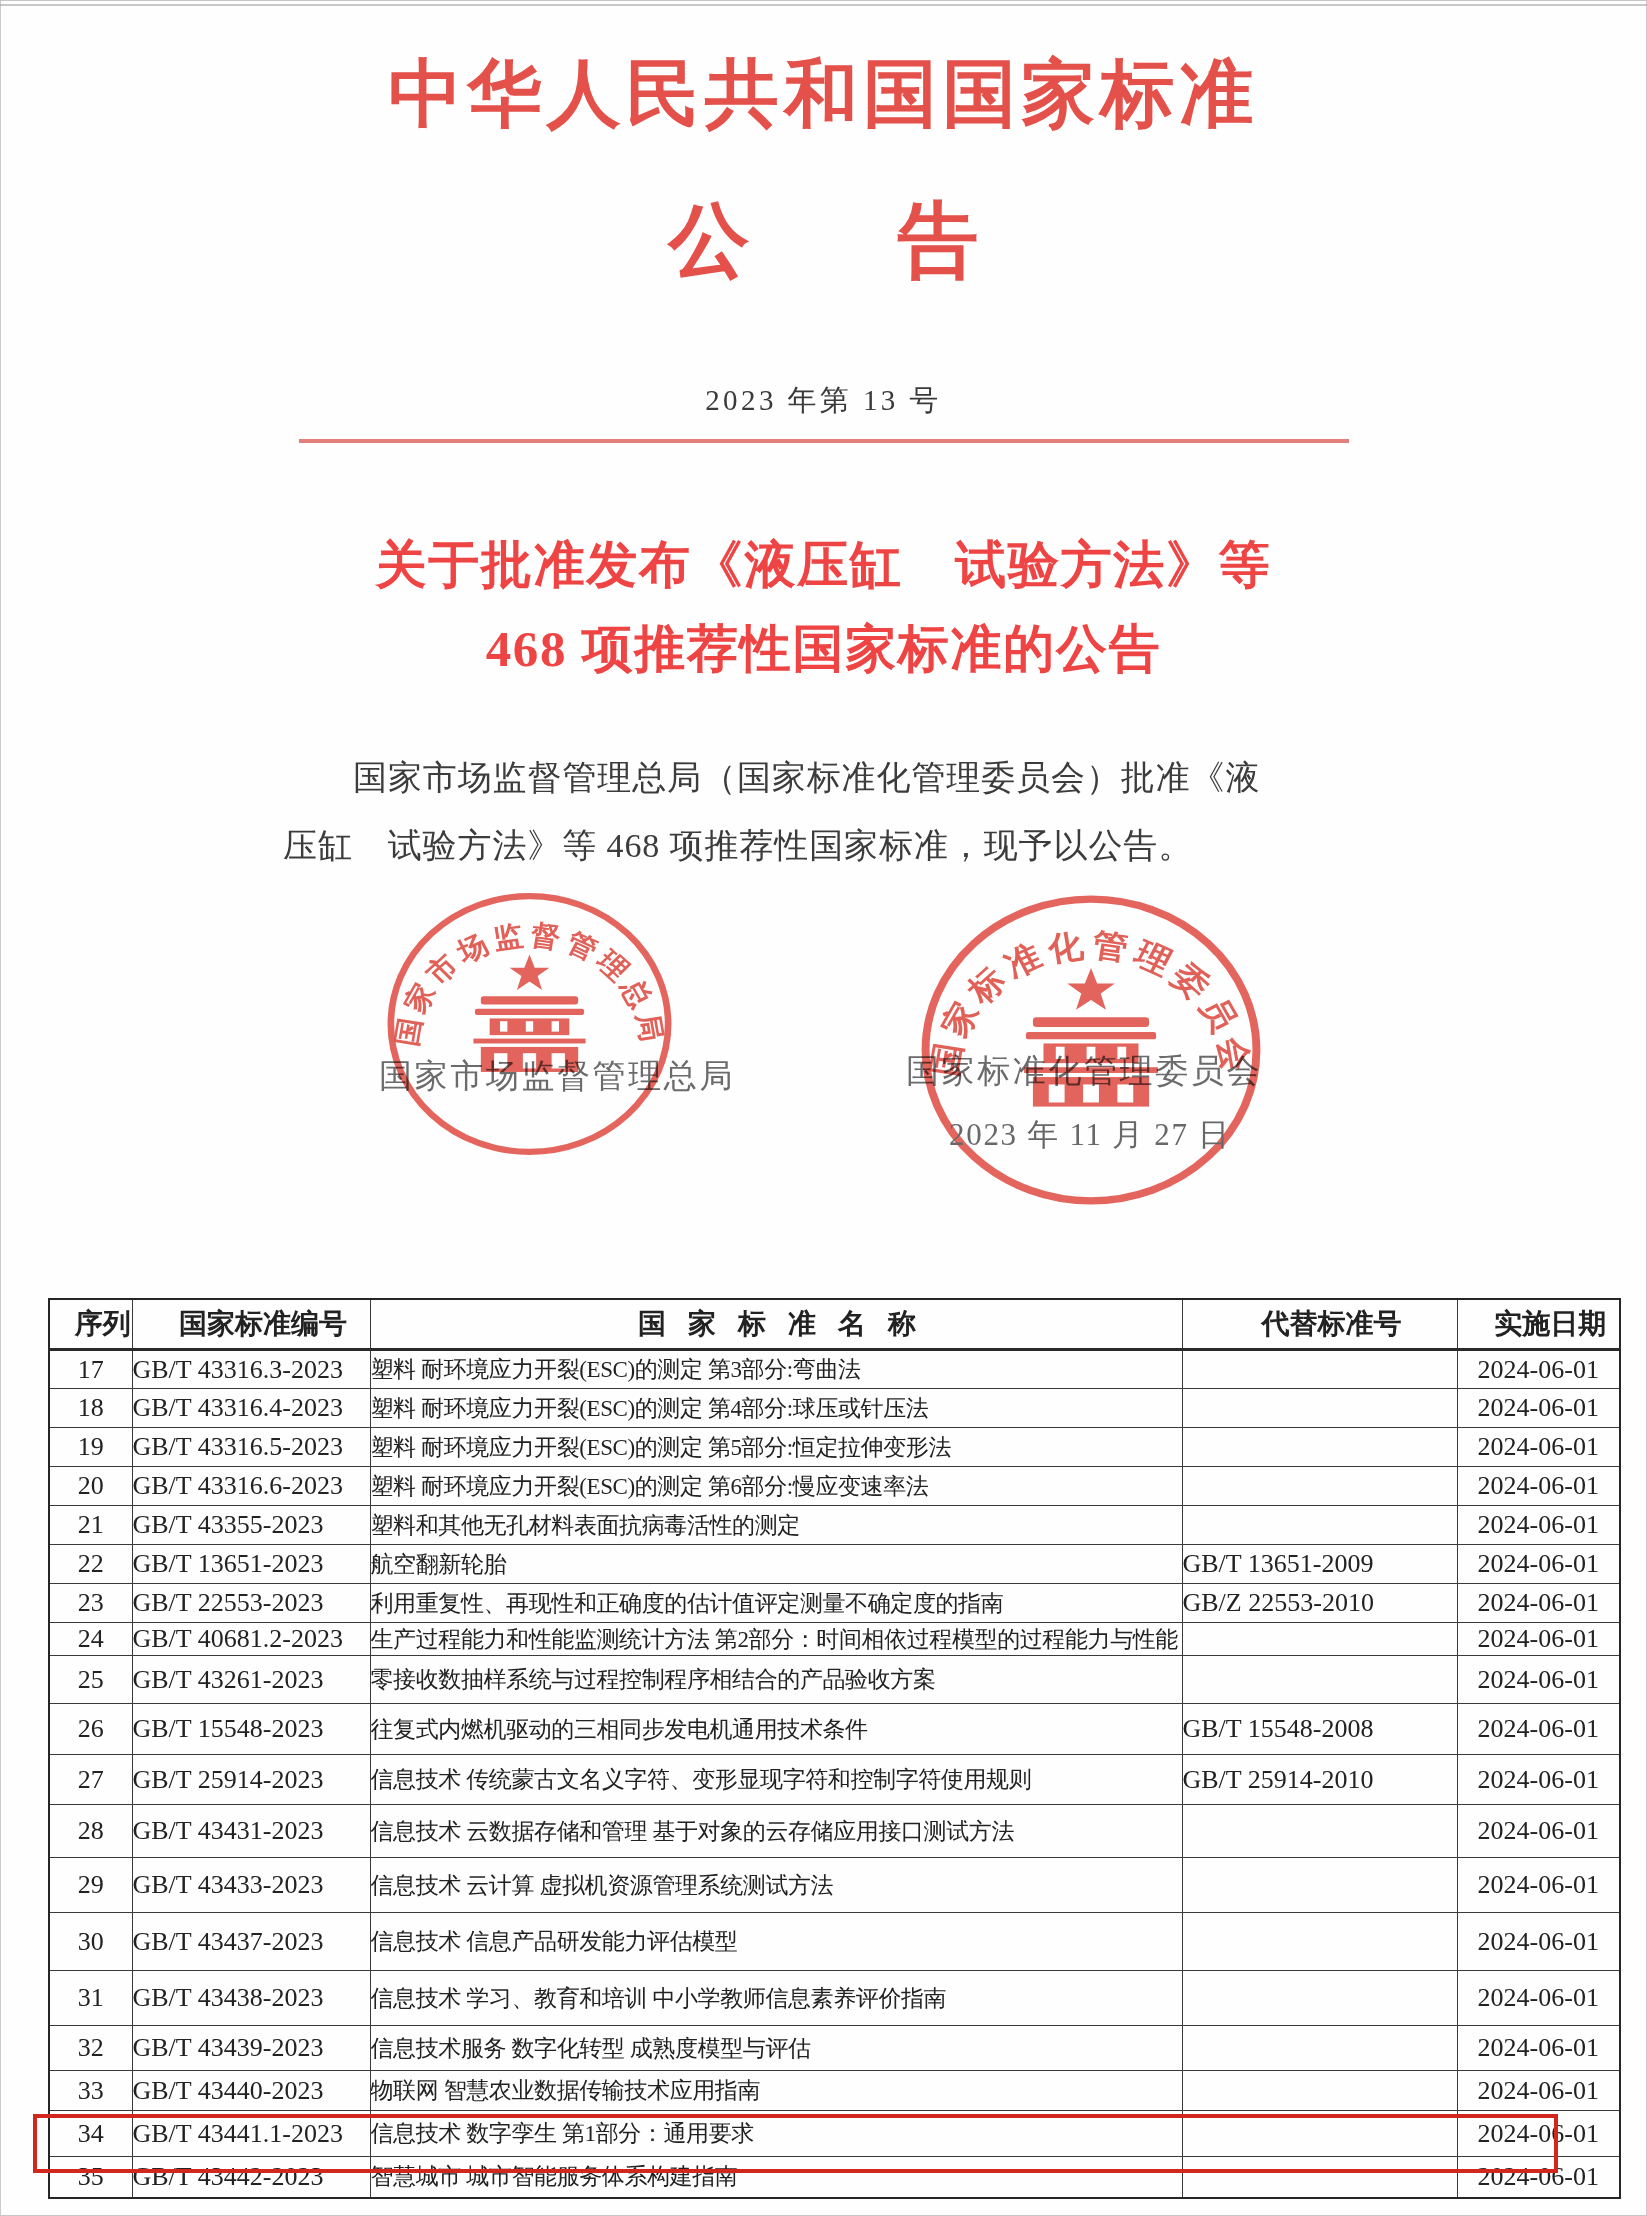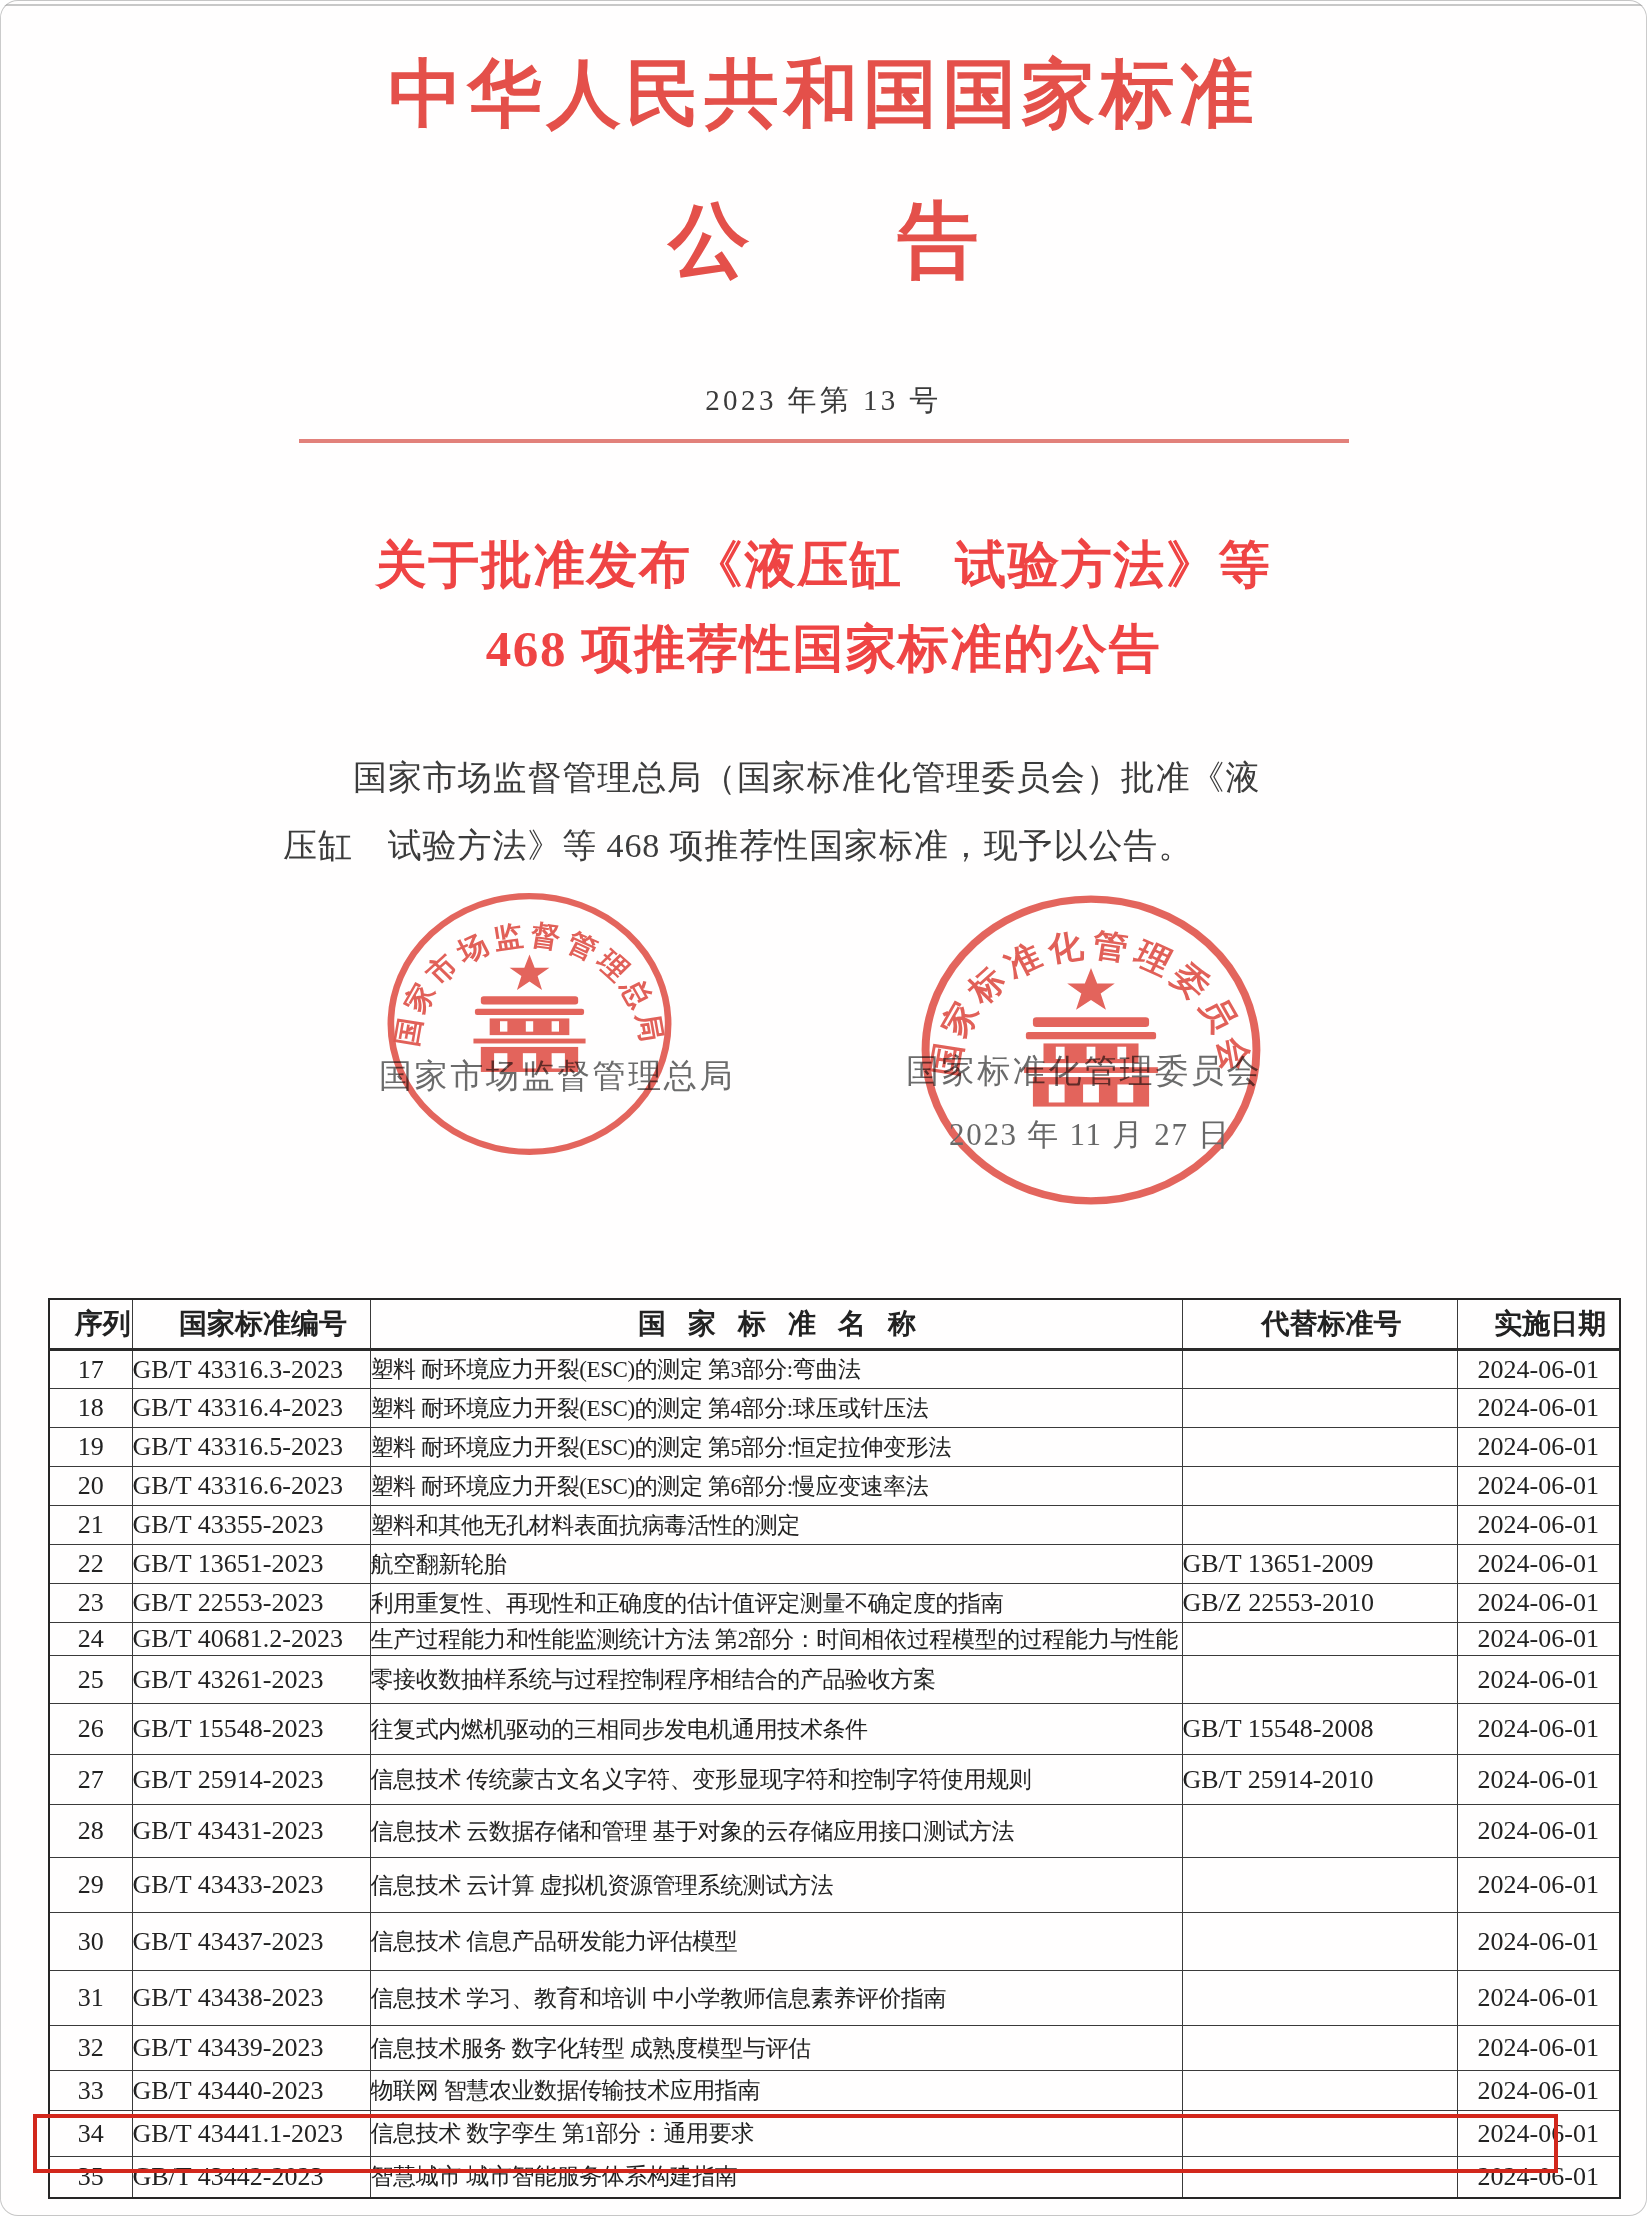--- a/index.html
+++ b/index.html
@@ -4,21 +4,20 @@
 <style>
   html,body{margin:0;padding:0;background:#ffffff;}
   .page{
     position:relative;
     width:1647px;height:2216px;
     background:#fffefe;
     box-shadow: inset 0 0 0 0.9px #c6c6c6;
     overflow:hidden;
     font-family:"Liberation Serif","DejaVu Serif",serif;
     color:#2d2d2d;
-    border-radius:18px;
   }
   .scan-top{position:absolute;top:4.3px;left:0;width:100%;height:1.7px;background:#9a9a9a;opacity:.55;}
   .doc-title{
     position:absolute;top:45px;left:0;width:100%;
     text-align:center;
     font-size:74px;font-weight:700;letter-spacing:5.1px;
     color:#e4504a;
   }
   .gonggao{
     position:absolute;top:187px;left:0;width:100%;

